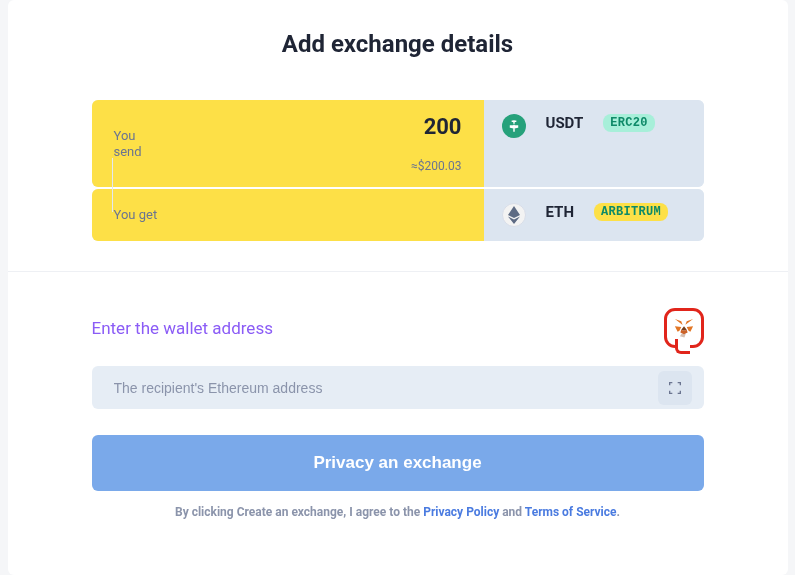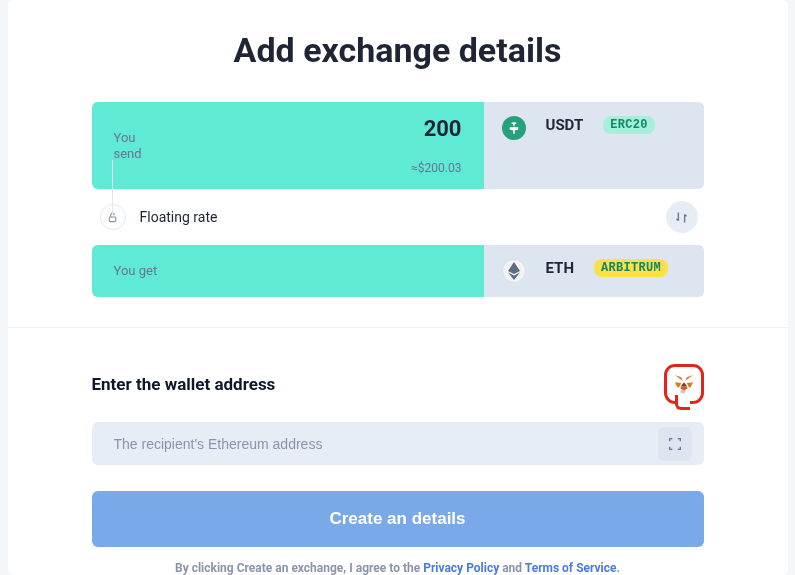--- a/index.html
+++ b/index.html
@@ -12,44 +12,44 @@
       justify-content: center;
     }
     .card {
       background: #fff;
       width: 780px;
       border-radius: 6px;
       padding: 0;
     }
     .title {
       text-align: center;
-      font-size: 34px;
+      font-size: 24px;
       font-weight: 700;
       color: #1f2535;
-      padding: 30px 0 32px;
+      padding: 30px 0 42px;
     }
     .exchange-box {
       margin: 0 84px;
       border-radius: 6px;
       position: relative;
     }
     .row {
       display: flex;
       background: #e6edf5;
       border-radius: 6px;
       margin-bottom: 2px;
       overflow: hidden;
     }
     .col-left {
       flex: 1;
       padding: 14px 22px;
       display: flex;
       justify-content: space-between;
       align-items: center;
-      background: #5eead4;
+      background: #fde047;
     }
     .col-right {
       width: 220px;
       padding: 14px 18px;
       display: flex;
       align-items: flex-start;
       gap: 20px;
       background: #dce5f0;
       cursor: pointer;
     }
@@ -149,22 +149,22 @@
       padding: 0 84px 18px;
     }
     .wallet-header {
       display: flex;
       justify-content: space-between;
       align-items: center;
       margin-bottom: 18px;
     }
     .wallet-title {
       font-size: 17px;
-      font-weight: 700;
-      color: #0f172a;
+      font-weight: 400;
+      color: #8b5cf6;
     }
     .fox-circle {
       width: 40px;
       height: 40px;
       border: 3px solid #e1251b;
       border-radius: 11px;
       display: flex;
       align-items: center;
       justify-content: center;
       position: relative;
@@ -262,36 +262,20 @@
         <div class="coin-icon usdt-bg">
           <svg width="14" height="14" viewBox="0 0 24 24">
               <path fill="#fff" d="M12 2v6M8 4h8M6 12h12v2c-3 1-9 1-12 0v-2zM12 10v12" stroke="#fff" stroke-width="2.5"></path>
             </svg>
         </div>
         <span class="coin-symbol">USDT</span>
         <span class="badge badge-erc">ERC20</span>
       </div>
     </div>
 
-    <div class="rate-row">
-      <div class="rate-left">
-        <div class="lock-circle">
-          <svg width="11" height="11" viewBox="0 0 24 24" fill="none" stroke="#8b94ab" stroke-width="2.5">
-              <rect x="5" y="11" width="14" height="10" rx="2"></rect>
-              <path d="M8 11V7a4 4 0 018 0"></path>
-            </svg>
-        </div>
-        <span class="rate-text">Floating rate</span>
-      </div>
-      <div class="swap-circle">
-        <svg width="15" height="15" viewBox="0 0 24 24" fill="none" stroke="#6b7590" stroke-width="2.2">
-            <path d="M7 4v13M7 17l-3-3M17 20V7M17 7l3 3"></path>
-          </svg>
-      </div>
-    </div>
 
     <div class="row">
       <div class="col-left">
         <div class="label-small">You get</div>
       </div>
       <div class="col-right">
         <div class="coin-icon eth-bg">
           <svg width="12" height="18" viewBox="0 0 12 18">
               <path fill="#5e6b84" d="M6 0L0 9l6 3 6-3L6 0zM0 10.5L6 18l6-7.5-6 3-6-3z"></path>
             </svg>
@@ -320,19 +304,19 @@
 
     <div class="input-row">
       <input class="addr-input" placeholder="The recipient's Ethereum address" style="">
       <div class="qr-btn">
         <svg width="16" height="16" viewBox="0 0 24 24" fill="none" stroke="#6b7590" stroke-width="2">
             <path d="M4 8V4h4M20 8V4h-4M4 16v4h4M20 16v4h-4"></path>
           </svg>
       </div>
     </div>
 
-    <button class="create-btn">Create an details</button>
+    <button class="create-btn">Privacy an exchange</button>
 
     <div class="terms">
       <span>By clicking Create an exchange, I agree to the </span><a href="#">Privacy Policy</a><span> and </span><a href="#">Terms of Service</a><span>.</span>
     </div>
   </div>
 </div>
 
 </body></html>

